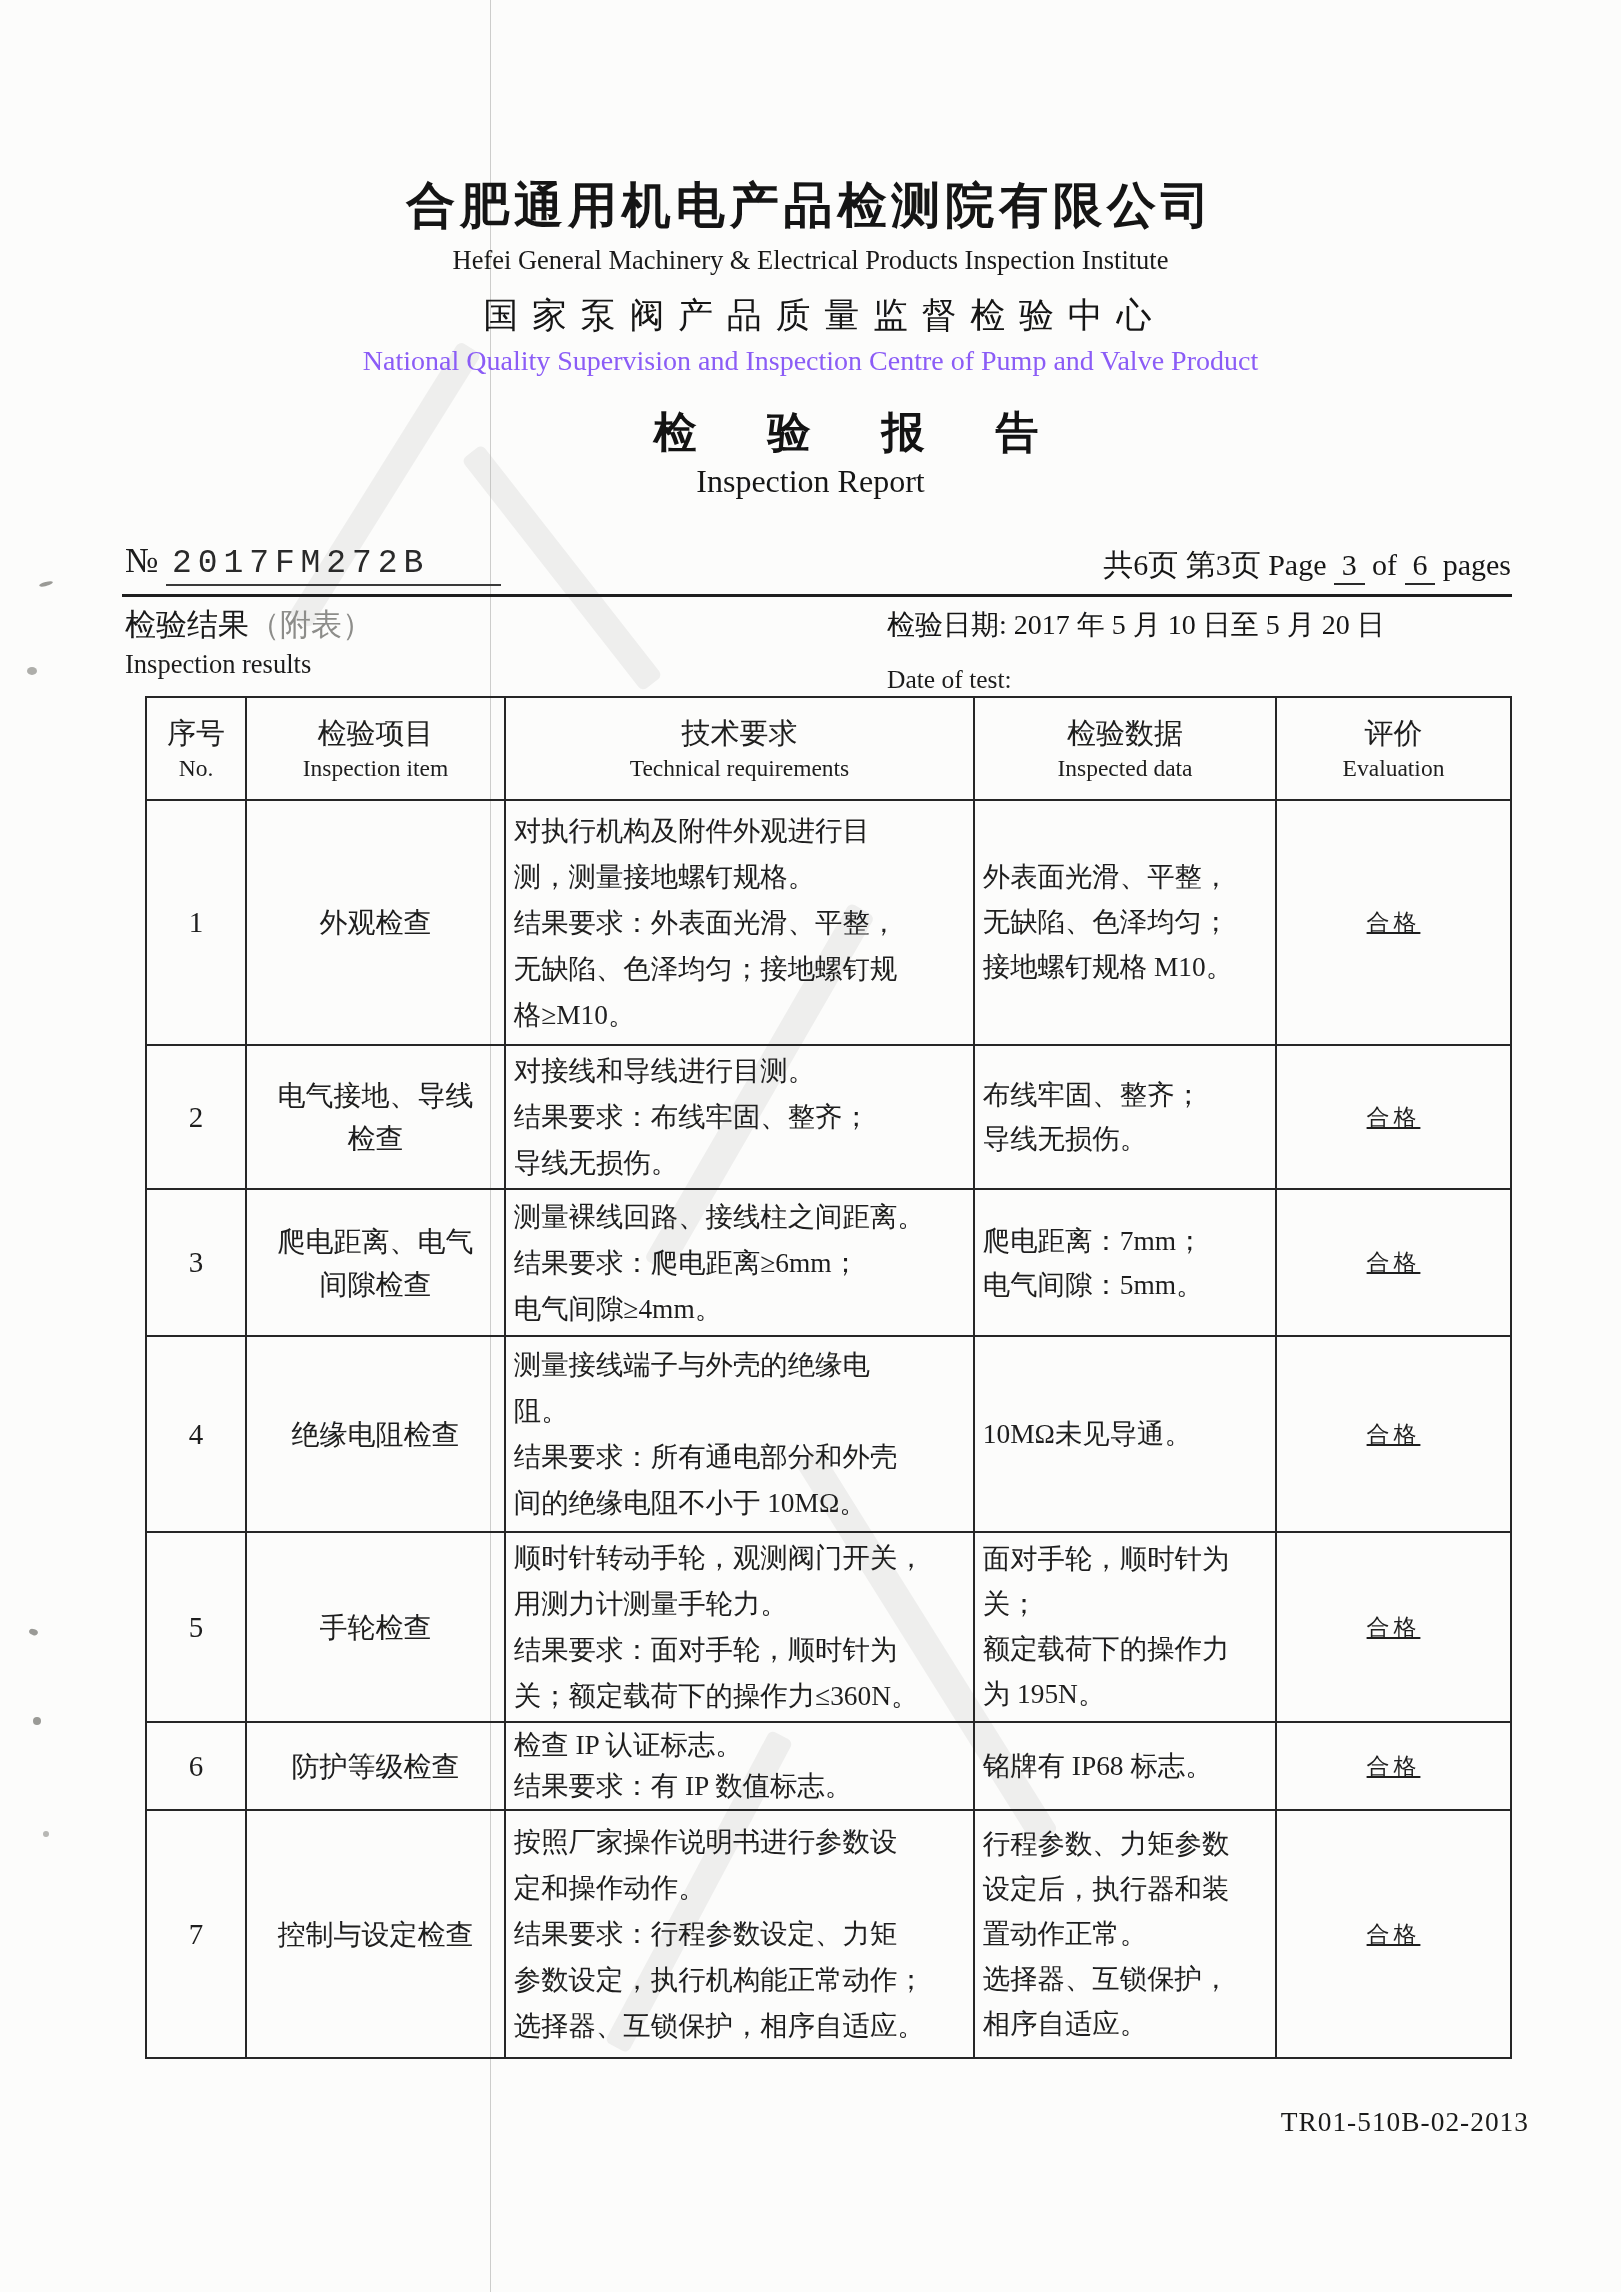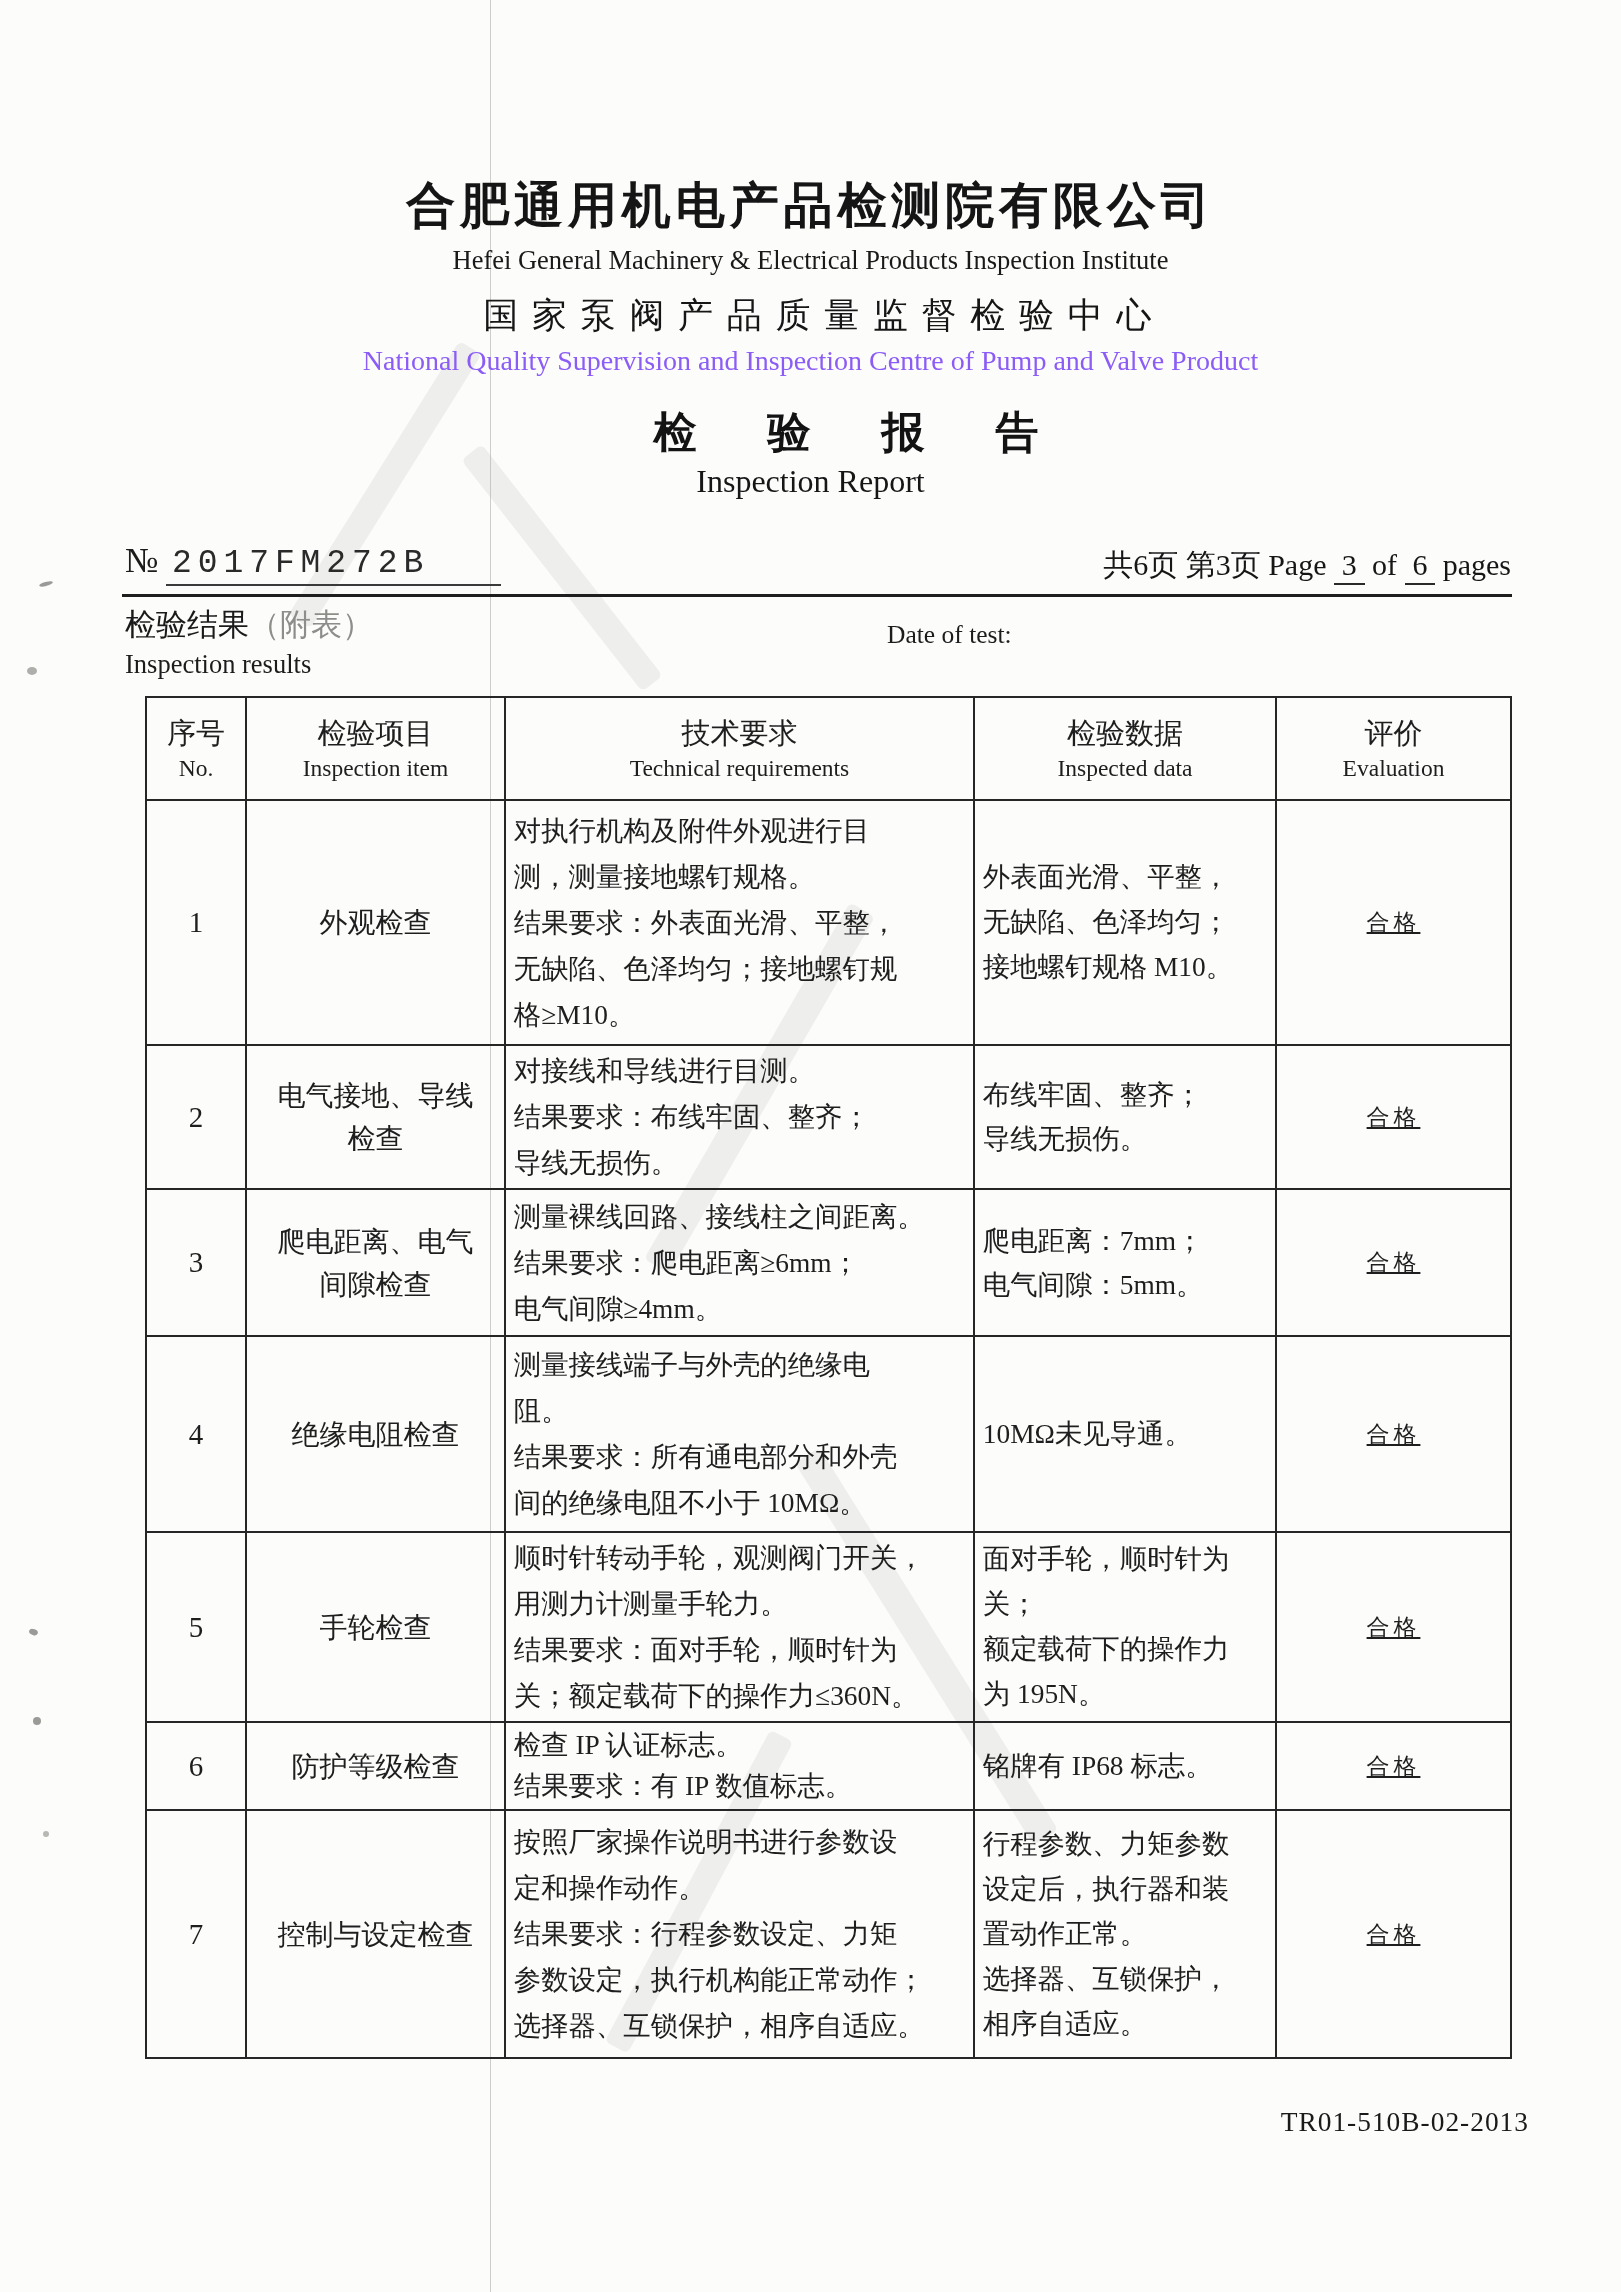--- a/index.html
+++ b/index.html
@@ -51,21 +51,21 @@
   .pg-num{display:inline-block;padding:0 7.8px 1px 7.8px;border-bottom:2px solid #2a2a2a;}
 
   .divider{position:absolute;left:122px;top:594px;width:1390px;height:2.9px;background:#1e1e1e;}
 
   
   .results-zh{position:absolute;left:125px;top:604px;font-size:31px;color:#1a1a1a;}
   .results-zh .faded{color:#8d8d8a;}
   .results-en{position:absolute;left:125px;top:649px;font-size:26.5px;}
   .date-block{position:absolute;left:887px;top:606px;}
   .date-line{font-size:28px;white-space:nowrap;color:#161616;}
-  .date-en{font-size:25.5px;margin-top:14px;color:#1c1c1c;}
+  .date-en{font-size:25.5px;margin-top:21px;color:#1c1c1c;}
 
   
   table.insp{
     position:absolute;left:145px;top:696px;width:1364px;
     border-collapse:collapse;table-layout:fixed;
     font-family:"Liberation Serif", serif;
   }
   table.insp td,table.insp th{
     border:2px solid #262626;
     padding:2px 7.8px;
@@ -131,20 +131,24 @@
   </div>
 
   <div class="divider"></div>
 
   <div class="results-zh">
     <span>检验结果</span><span class="faded">（附表）</span>
   </div>
   <div class="results-en">Inspection results</div>
 
   <div class="date-block">
+    <div class="date-line">
+      <span>检验日期:</span>
+      <span>2017 年 5 月 10 日至 5 月 20 日</span>
+    </div>
     <div class="date-en">Date of test:</div>
   </div>
 
   <table class="insp">
     <colgroup>
       <col class="c-no">
         <col class="c-item">
         <col class="c-tech">
         <col class="c-data">
         <col class="c-eval">

